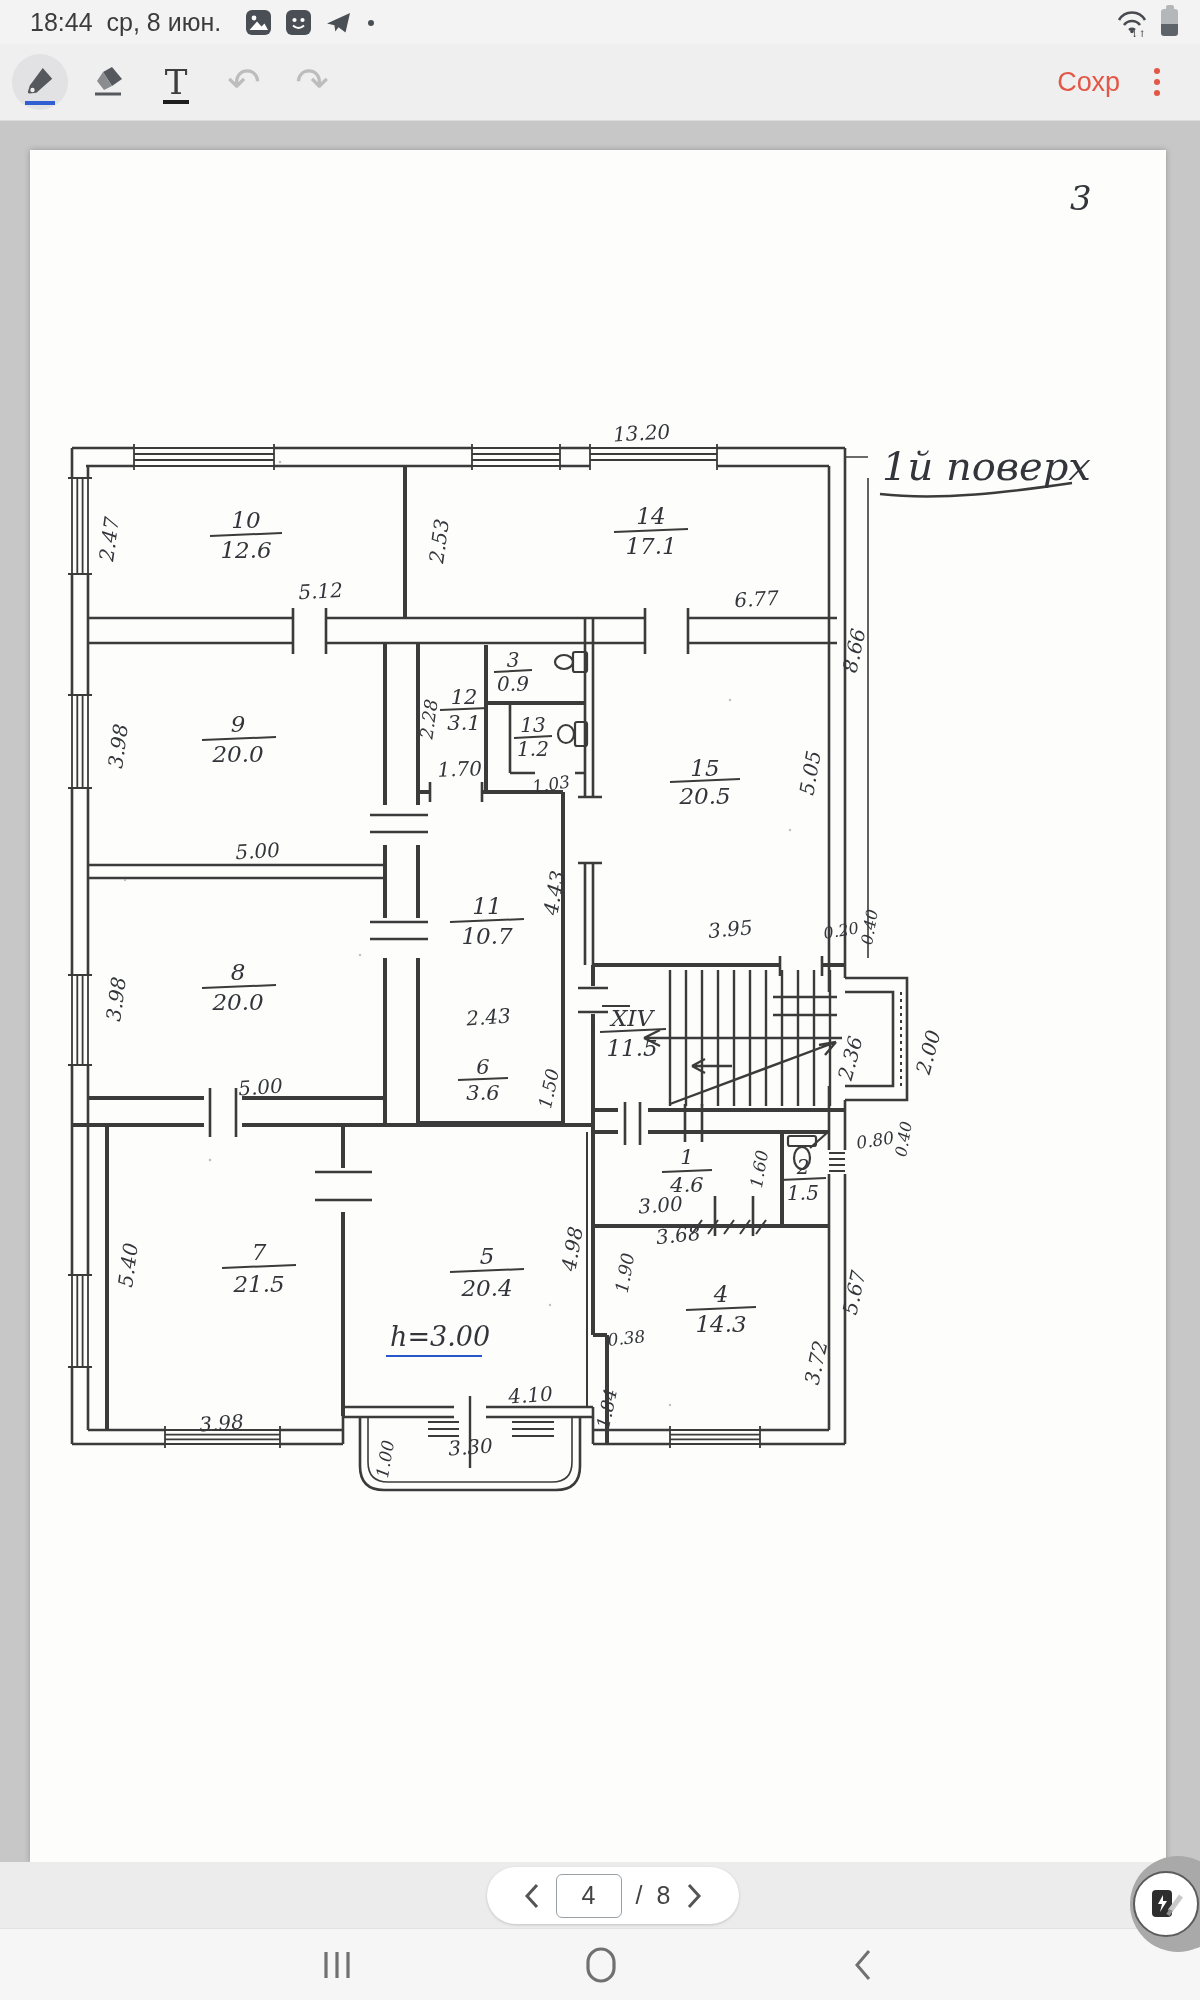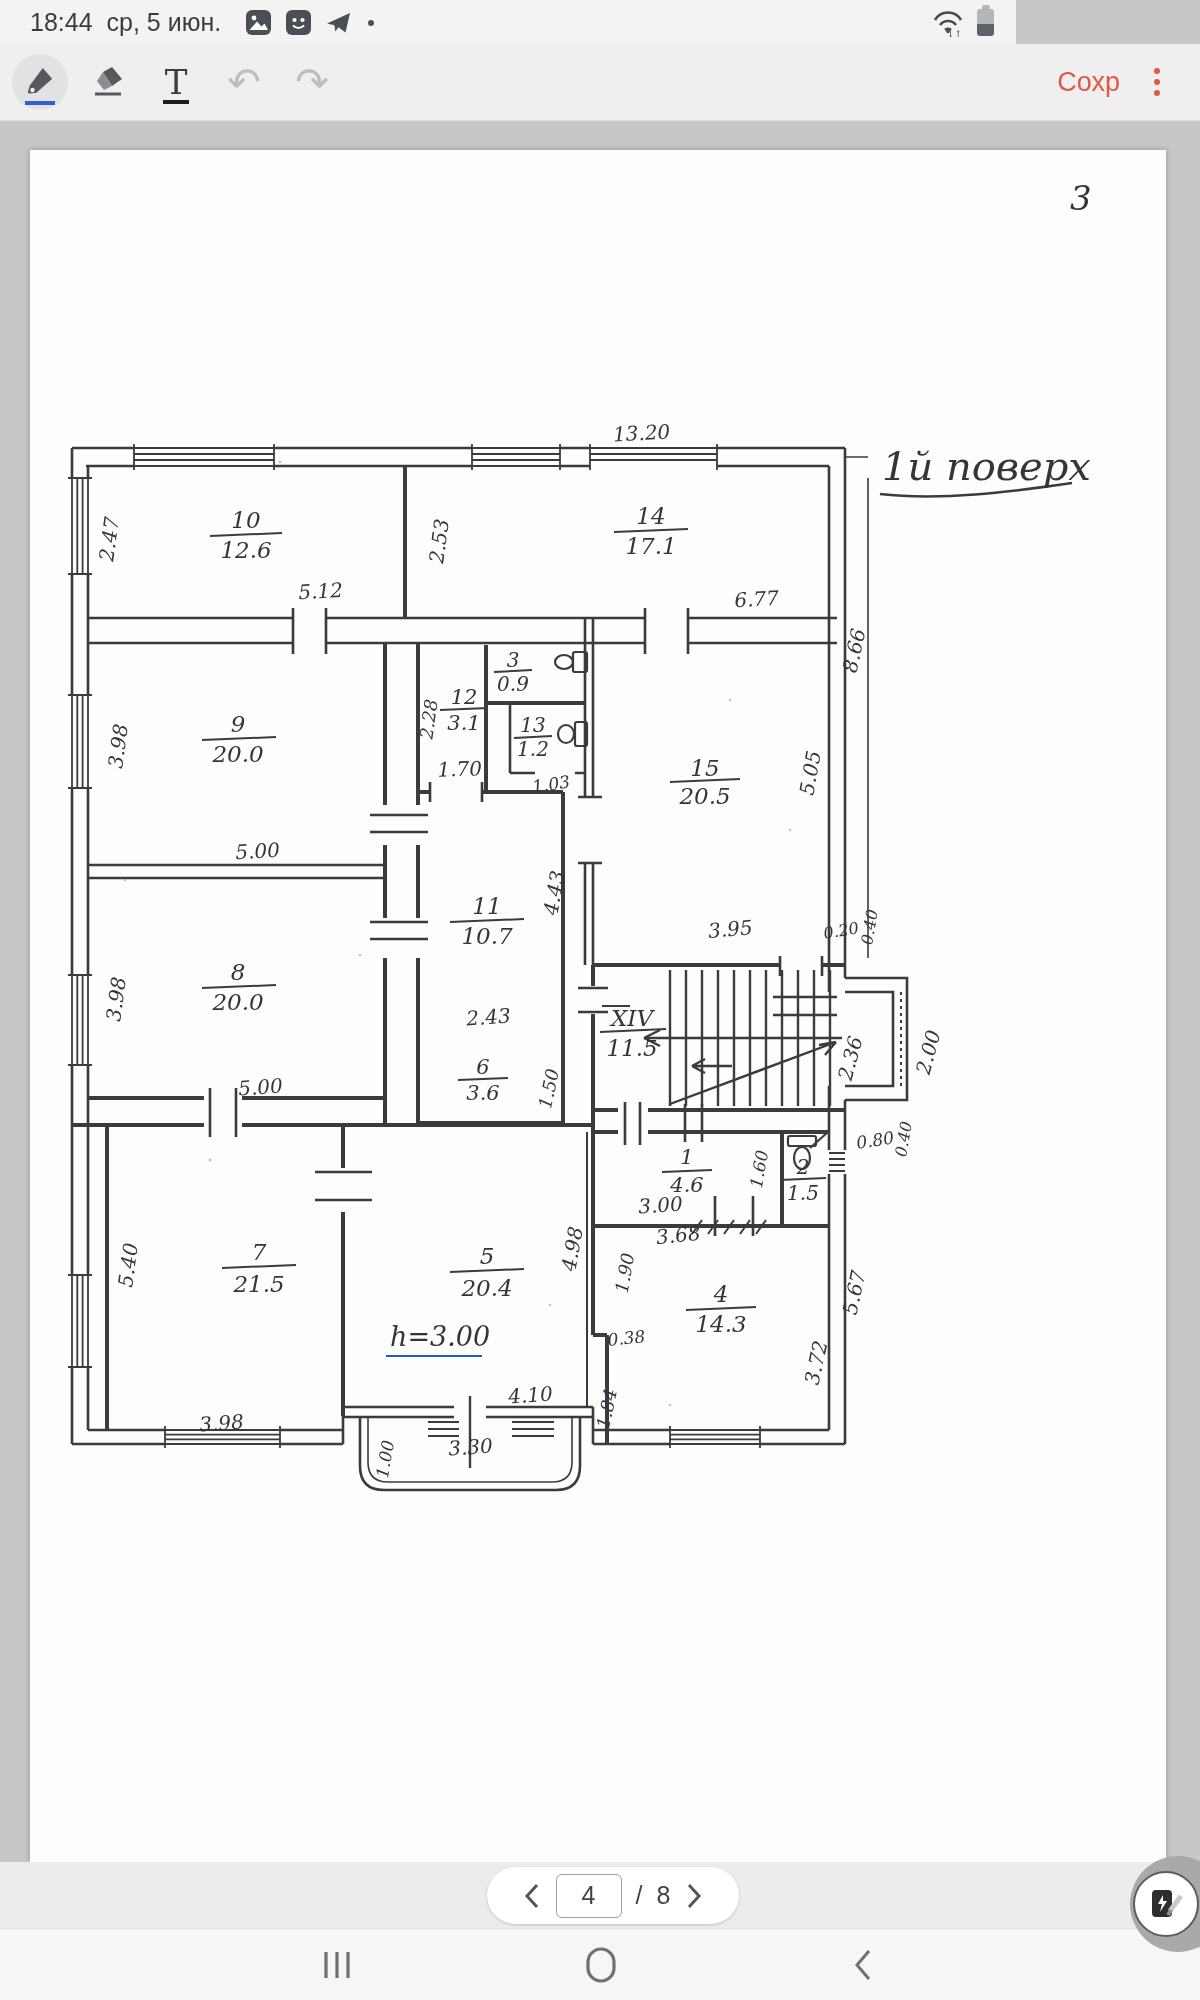--- a/index.html
+++ b/index.html
@@ -1,19 +1,19 @@
 <!DOCTYPE html>
 <html><head>
 <meta charset="utf-8">
 <style>
   html,body{margin:0;padding:0;}
   body{width:1200px;height:2000px;position:relative;overflow:hidden;
        font-family:"Liberation Sans",sans-serif;background:#c7c7c7;}
   
-  .statusbar{position:absolute;left:0;top:0;width:1016px;height:44px;background:#f3f3f3;
+  .statusbar{position:absolute;left:0;top:0;width:1200px;height:44px;background:#f3f3f3;
              display:flex;align-items:center;justify-content:space-between;z-index:30;}
   .sb-left{display:flex;align-items:center;gap:14px;padding-left:30px;color:#3c3c3c;font-size:25px;}
   .sb-icons{display:flex;align-items:center;gap:13px;margin-left:10px;}
   .sb-right{display:flex;align-items:center;gap:12px;padding-right:22px;}
   .battery{width:17px;height:27px;border-radius:3px;position:relative;
            background:linear-gradient(to bottom,#b4b7ba 0 55%,#5e6369 55% 100%);}
   .battery:before{content:"";position:absolute;top:-4px;left:4.5px;width:8px;height:4px;
            background:#b4b7ba;border-radius:2px 2px 0 0;}
   
   .toolbar{position:absolute;left:0;top:44px;width:1200px;height:76px;background:#efefef;
@@ -50,21 +50,21 @@
   .navbar{position:absolute;left:0;top:1928px;width:1200px;height:72px;background:#f6f6f6;z-index:40;
           border-top:1px solid #e2e2e2;}
   .nv{position:absolute;top:14px;width:60px;height:44px;display:flex;align-items:center;justify-content:center;}
 </style>
 </head>
 <body>
 
 <div class="statusbar">
   <div class="sb-left">
     <span>18:44</span>
-    <span>ср, 5 июн.</span>
+    <span>ср, 8 июн.</span>
     <span class="sb-icons">
       <svg width="27" height="27">
           <rect x="1" y="1" width="25" height="25" rx="6" fill="#4a4f55"></rect>
           <circle cx="9" cy="9" r="2.4" fill="#fff"></circle>
           <path d="M4.5 21 L12 12.5 L16.5 17.5 L19.5 14.5 L23 21 Z" fill="#fff"></path>
         </svg>
       <svg width="27" height="27">
           <rect x="1" y="1" width="25" height="25" rx="6" fill="#4a4f55"></rect>
           <circle cx="9.5" cy="11" r="2.1" fill="#fff"></circle>
           <circle cx="17.5" cy="11" r="2.1" fill="#fff"></circle>

